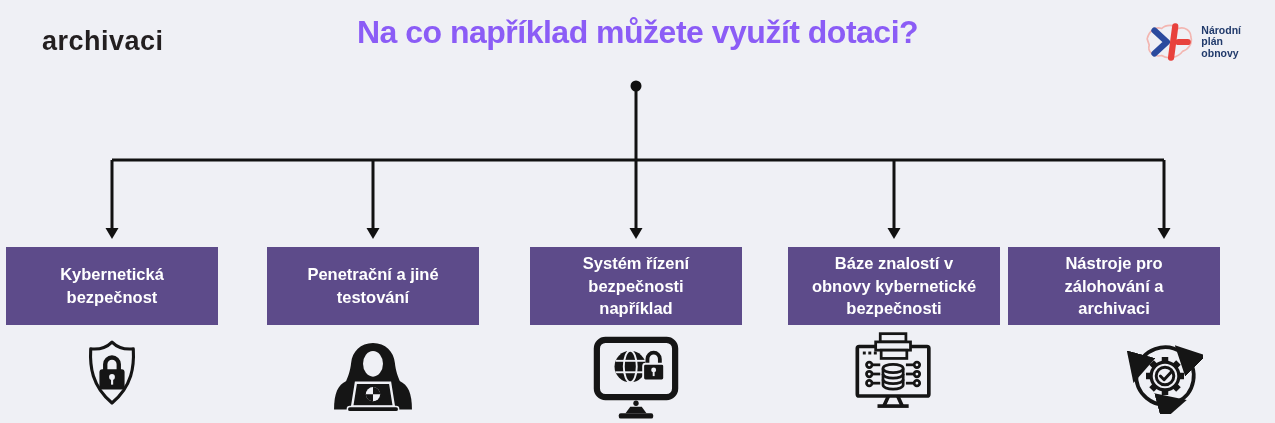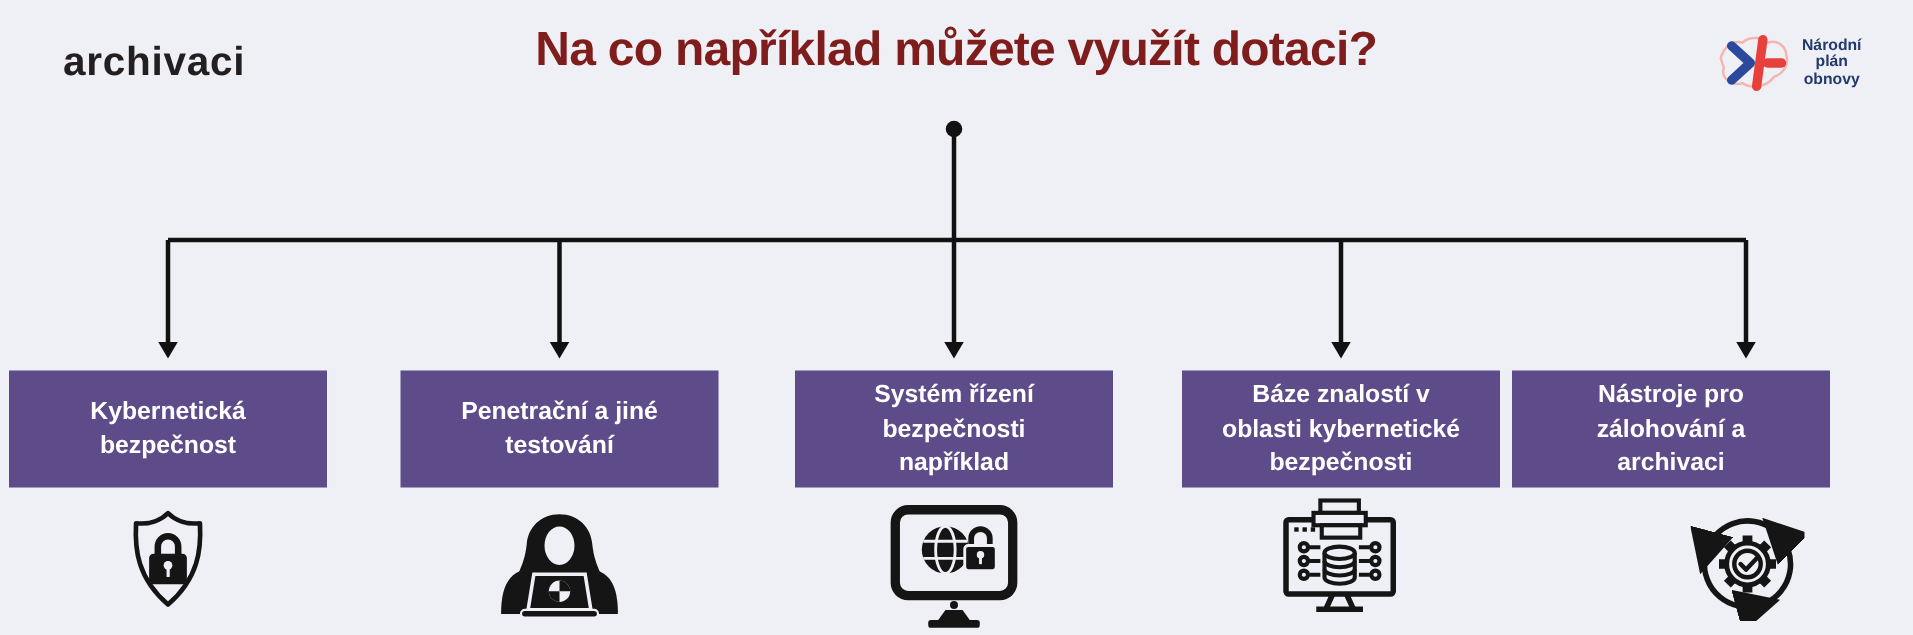--- a/index.html
+++ b/index.html
@@ -9,27 +9,27 @@
     font-family:"Liberation Sans","DejaVu Sans",sans-serif;
   }
   .brand{
     position:absolute;left:42px;top:26px;
     font-size:27px;font-weight:800;letter-spacing:.5px;
     color:#231f20;
   }
   .title{
     position:absolute;left:50%;top:14px;transform:translateX(-50%);
     font-size:32px;font-weight:800;letter-spacing:-.5px;white-space:nowrap;
-    color:#7f1d1d;
+    color:#8b5cf6;
   }
   .npo{
     position:absolute;right:34px;top:16px;display:flex;align-items:center;gap:6px;
   }
   .npo-text{
-    font-size:10.5px;font-weight:700;line-height:1.08;color:#213a6b;text-align:center;
+    font-size:10.5px;font-weight:700;line-height:1.08;color:#213a6b;
   }
   .tree{position:absolute;left:0;top:0;pointer-events:none;}
   .node-box{
     position:absolute;top:247px;width:212px;height:78px;
     background:var(--box,#5d4b8a);
     display:flex;align-items:center;justify-content:center;text-align:center;
     color:#ffffff;font-size:16.5px;font-weight:700;line-height:1.38;
     white-space:pre-line;
   }
   .icon{position:absolute;}
@@ -75,21 +75,21 @@
 </svg>
 
 <div class="node-box" style="left:6px">Kybernetická
 bezpečnost</div>
 <div class="node-box" style="left:267px">Penetrační a jiné
 testování</div>
 <div class="node-box" style="left:530px">Systém řízení
 bezpečnosti
 například</div>
 <div class="node-box" style="left:788px">Báze znalostí v
-oblasti kybernetické
+obnovy kybernetické
 bezpečnosti</div>
 <div class="node-box" style="left:1008px">Nástroje pro
 zálohování a
 archivaci</div>
 
 <svg class="icon" style="left:82px;top:338px" width="60" height="72" viewBox="0 0 62 72">
   <path d="M31 3 C26 8 18 11 9 10 C8 28 10 48 31 66 C52 48 54 28 53 10 C44 11 36 8 31 3 Z" fill="none" stroke="#151515" stroke-width="3.2" stroke-linejoin="round"></path>
   <path d="M24 32 v-6 a7 7 0 0 1 14 0 v6" fill="none" stroke="#151515" stroke-width="4.5"></path>
   <rect x="18" y="31" width="26" height="21" rx="3" fill="#151515"></rect>
   <circle cx="31" cy="39" r="3" fill="#eff0f5"></circle>

